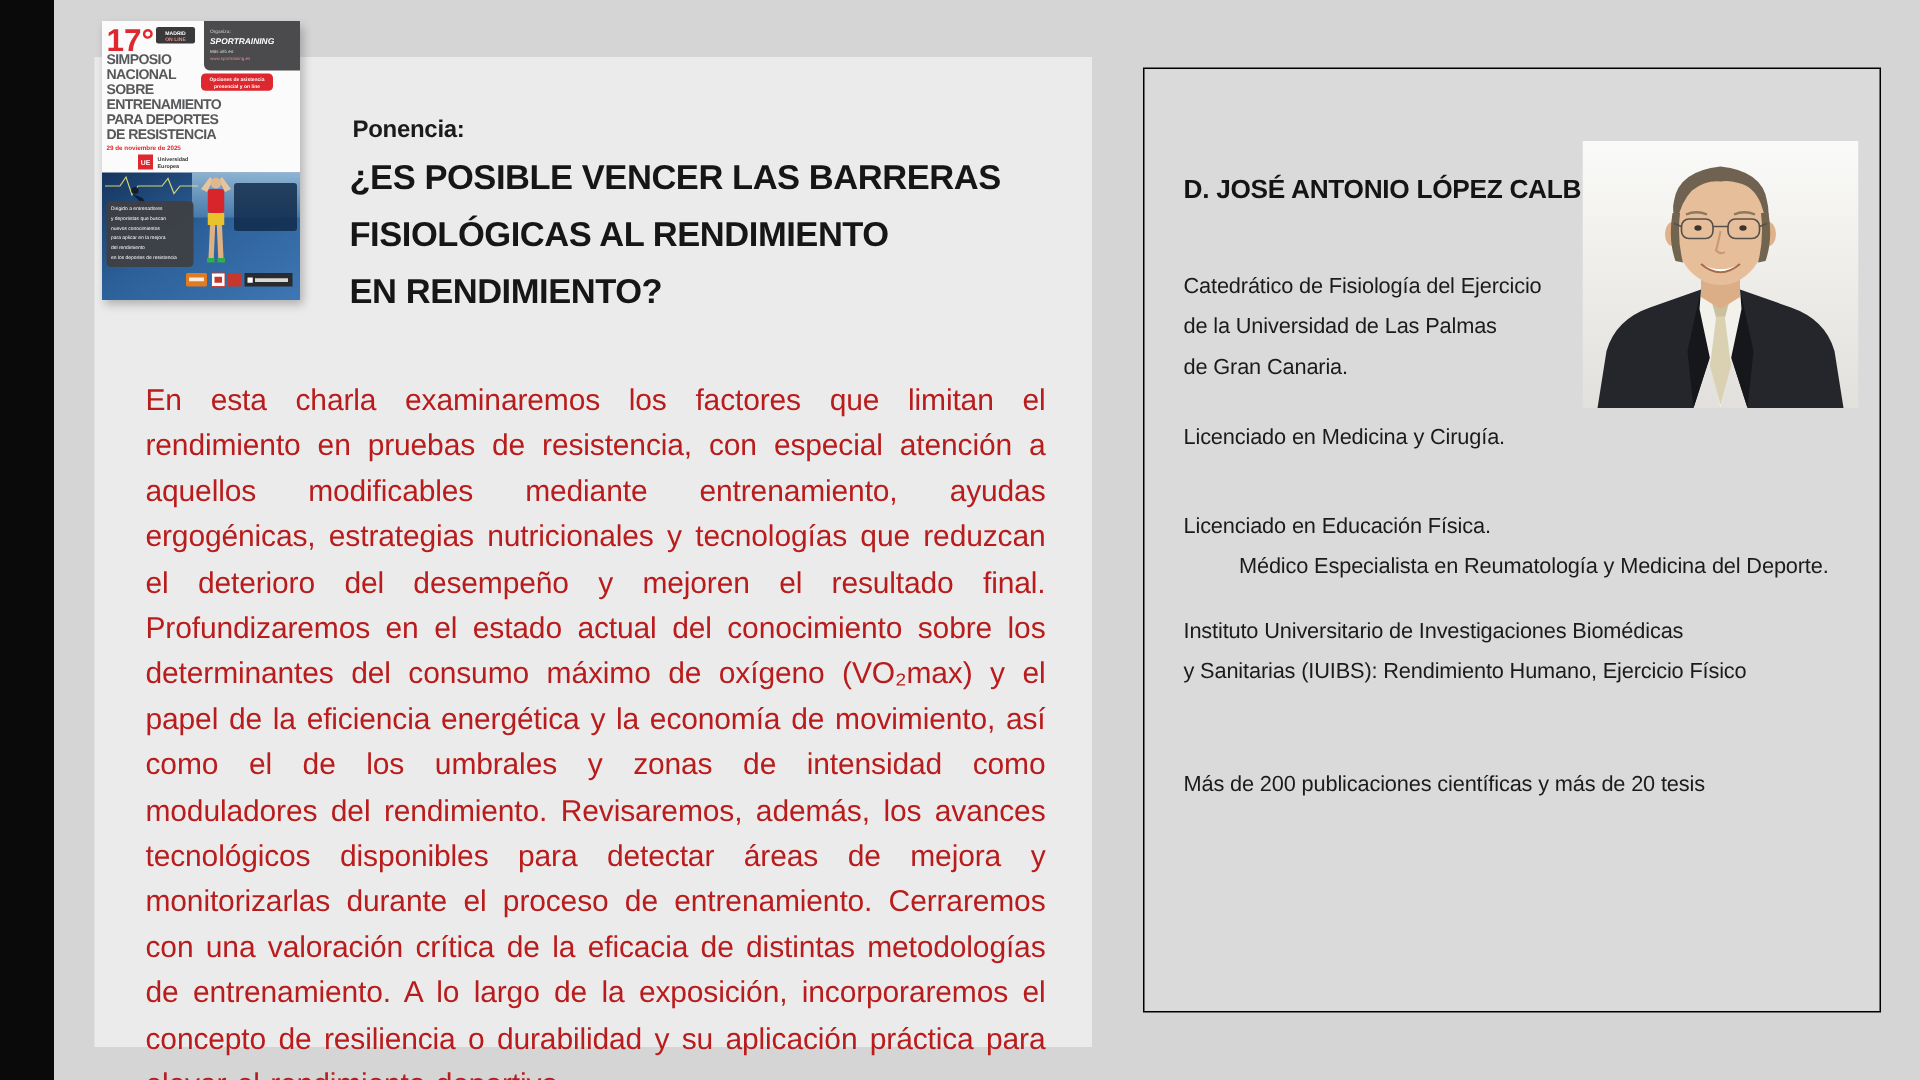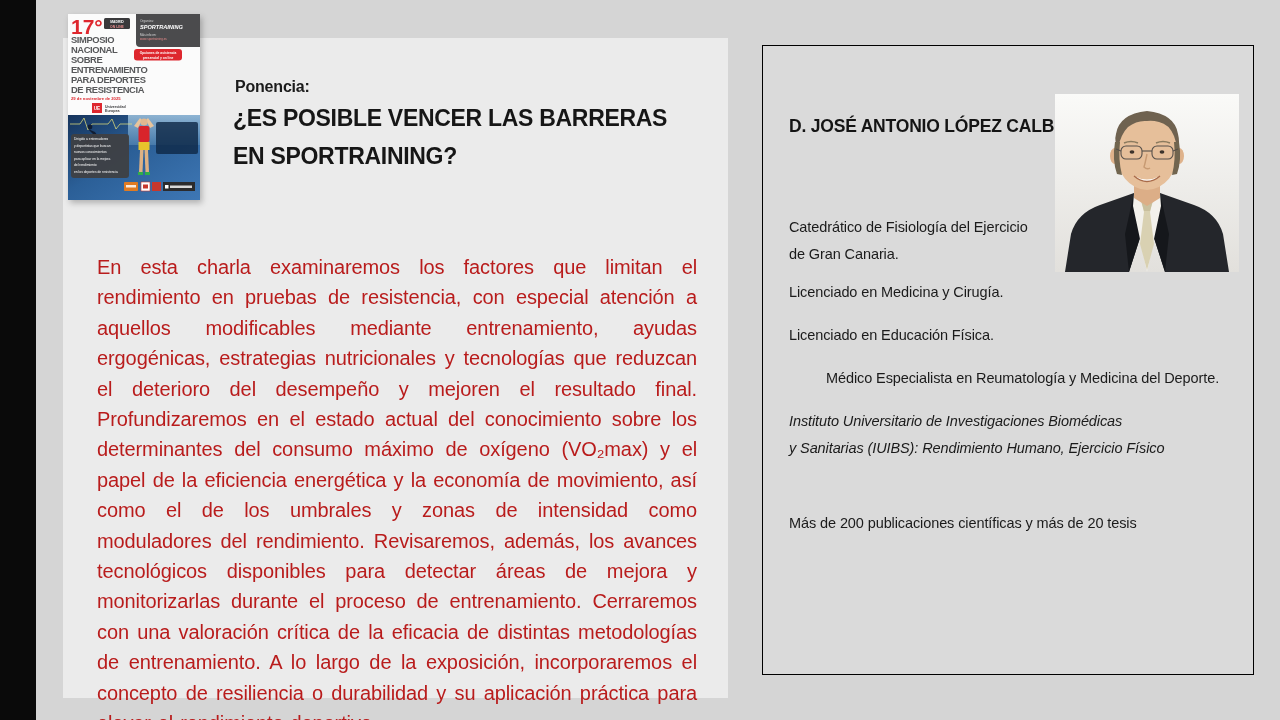--- a/index.html
+++ b/index.html
@@ -53,25 +53,25 @@
   .speaker-name{
     position:absolute;left:26px;top:70px;width:300px;
     font-size:17.5px;font-weight:bold;color:#141414;letter-spacing:-0.2px;
   }
   .portrait-wrap{
     position:absolute;left:292px;top:48px;width:184px;height:178px;
   }
   .bio{position:absolute;left:26px;top:0;width:440px;color:#1b1b1b;}
   .bio-par{position:absolute;left:0;font-size:14.5px;line-height:27px;letter-spacing:-0.1px;}
   .bio-par .line{display:block;}
-  .bio-p0{top:132px;width:290px;margin-top:36px;}
+  .bio-p0{top:132px;width:290px;}
   .bio-p1{top:233px;text-align:center;}
-  .bio-p2{top:276px;}
+  .bio-p2{top:292px;}
   .bio-p3{top:319px;margin-left:37px;}
-  .bio-p4{top:362px;font-style:italic;}
+  .bio-p4{top:362px;}
   .bio-p5{top:464px;text-align:right;}
 </style>
 </head>
 <body>
 
 <div id="slide">
 
   <div class="left-bar"></div>
 
   <div class="left-panel"></div>
@@ -169,21 +169,22 @@
           <rect x="97" y="171" width="3.5" height="3.5" fill="#ffffff"></rect>
           <rect x="102" y="171.5" width="22" height="2.5" fill="#d8d8d8"></rect>
         </g>
       </g>
     </svg>
   </div>
 
   <div class="kicker">Ponencia:</div>
   <div class="talk-title">
     <div>¿ES POSIBLE VENCER LAS BARRERAS</div>
-    <div>EN SPORTRAINING?</div>
+    <div>FISIOLÓGICAS AL RENDIMIENTO</div>
+    <div>EN RENDIMIENTO?</div>
   </div>
 
   <div class="abstract">En esta charla examinaremos los factores que limitan el rendimiento en pruebas de resistencia, con especial atención a aquellos modificables mediante entrenamiento, ayudas ergogénicas, estrategias nutricionales y tecnologías que reduzcan el deterioro del desempeño y mejoren el resultado final. Profundizaremos en el estado actual del conocimiento sobre los determinantes del consumo máximo de oxígeno (VO₂max) y el papel de la eficiencia energética y la economía de movimiento, así como el de los umbrales y zonas de intensidad como moduladores del rendimiento. Revisaremos, además, los avances tecnológicos disponibles para detectar áreas de mejora y monitorizarlas durante el proceso de entrenamiento. Cerraremos con una valoración crítica de la eficacia de distintas metodologías de entrenamiento. A lo largo de la exposición, incorporaremos el concepto de resiliencia o durabilidad y su aplicación práctica para elevar el rendimiento deportivo.</div>
 
   <div class="right-panel">
     <div class="speaker-name">D. JOSÉ ANTONIO LÓPEZ CALBET</div>
 
     <div class="portrait-wrap">
       <svg width="184" height="178" viewBox="0 0 184 178" xmlns="http://www.w3.org/2000/svg">
         <defs>
@@ -232,20 +233,21 @@
         <path d="M92,60 Q90,70 89,73 Q92,76 95,74" stroke="#c79a72" stroke-width="1.4" fill="none"></path>
 
         <path d="M79,82 Q92,93 105,82 Q92,89 79,82 Z" fill="#ffffff"></path>
         <path d="M79,82 Q92,93 105,82" stroke="#a96b49" stroke-width="1.4" fill="none"></path>
       </svg>
     </div>
 
     <div class="bio">
       <div class="bio-par bio-p0">
         <span class="line">Catedrático de Fisiología del Ejercicio</span>
+        <span class="line">de la Universidad de Las Palmas</span>
         <span class="line">de Gran Canaria.</span>
       </div>
       <div class="bio-par bio-p1">
         <span class="line">Licenciado en Medicina y Cirugía.</span>
       </div>
       <div class="bio-par bio-p2">
         <span class="line">Licenciado en Educación Física.</span>
       </div>
       <div class="bio-par bio-p3">
         <span class="line">Médico Especialista en Reumatología y Medicina del Deporte.</span>

